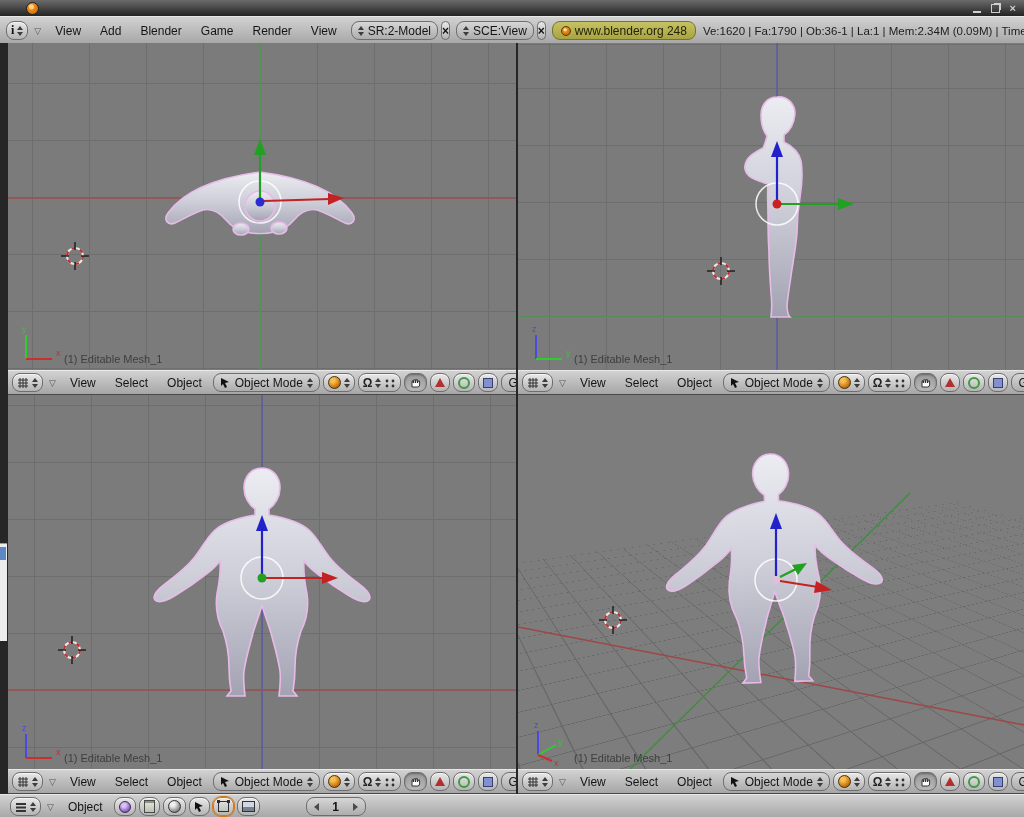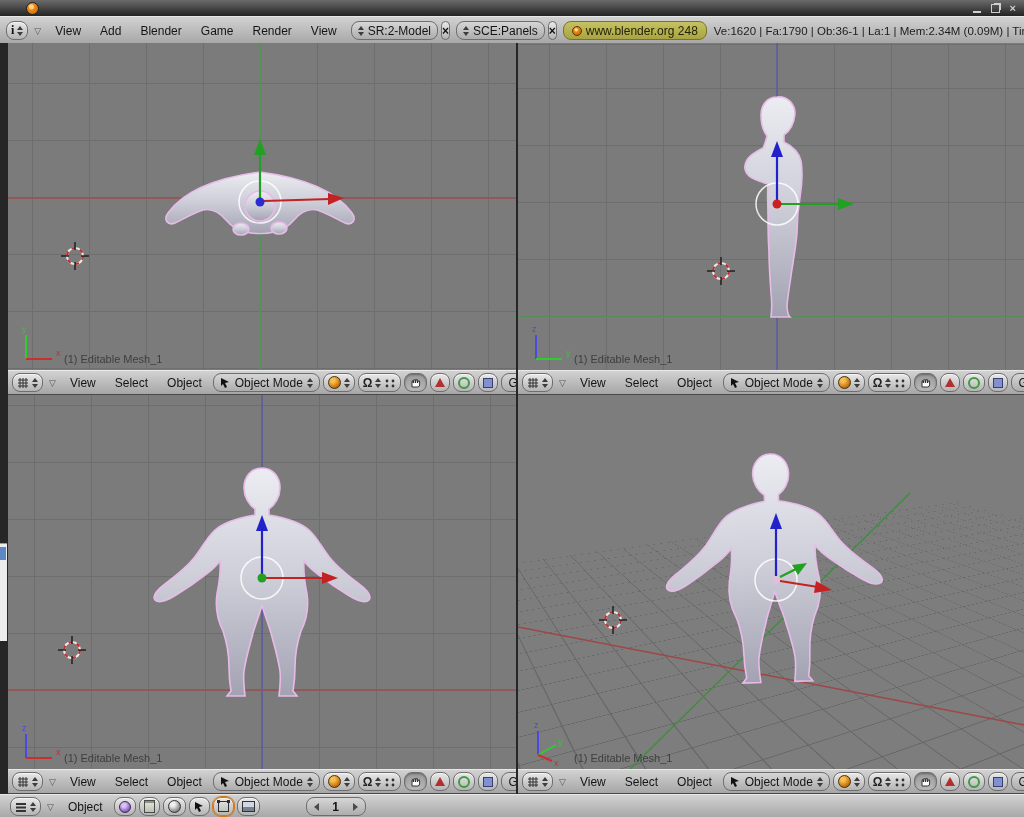--- a/index.html
+++ b/index.html
@@ -138,21 +138,21 @@
         </span>
       <span>SR:2-Model</span>
     </span>
     <span class="xbtn">×</span>
     <span class="sep-gap"></span>
     <span class="dd" style="width:96px">
       <span class="updn">
           <i class="u"></i>
           <i class="d"></i>
         </span>
-      <span>SCE:Panels</span>
+      <span>SCE:View</span>
     </span>
     <span class="xbtn">×</span>
     <span class="sep-gap"></span>
     <span class="sitelink">
       <span class="sitedot"></span>
       <span>www.blender.org 248</span>
     </span>
     <span class="stats">Ve:1620 | Fa:1790 | Ob:36-1 | La:1   | Mem:2.34M (0.09M)   | Time: | Editable Mesh_1</span>
   </div>
 

